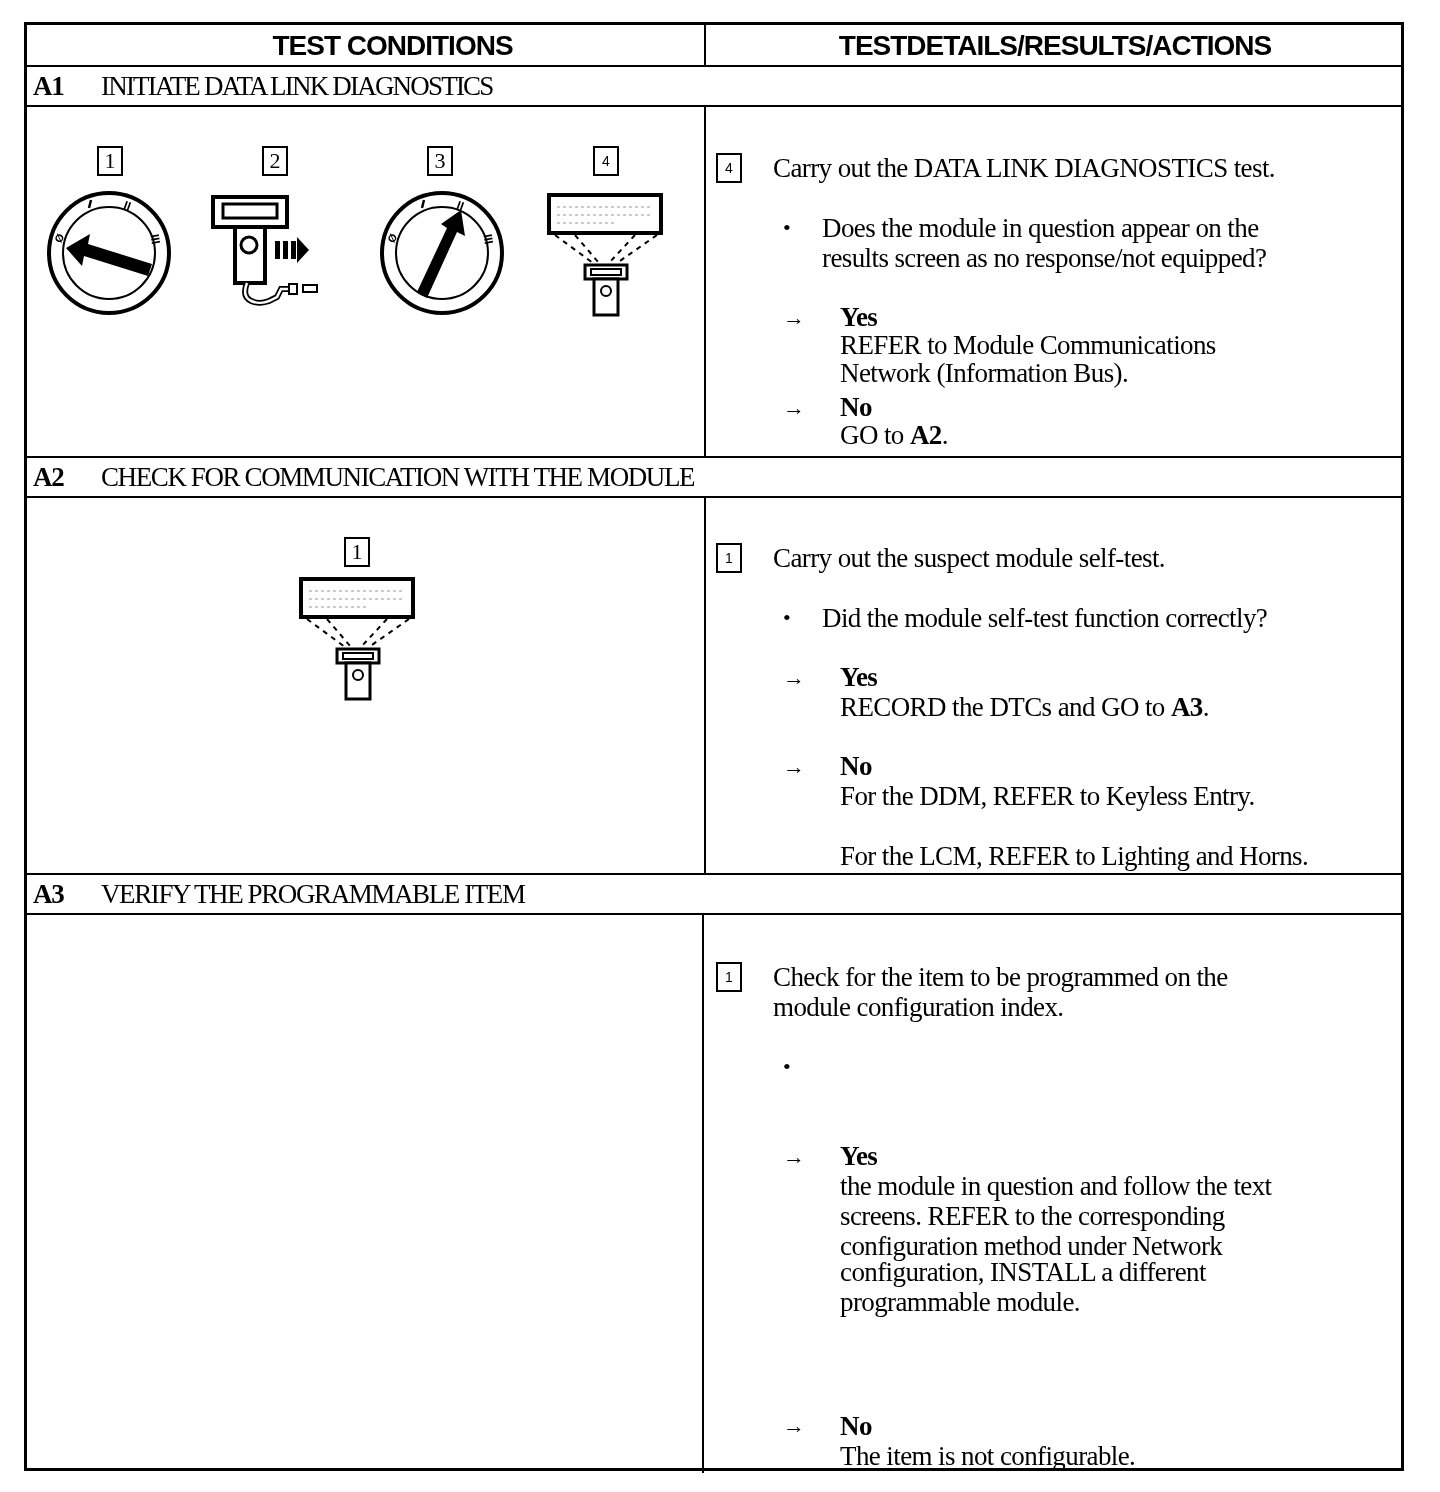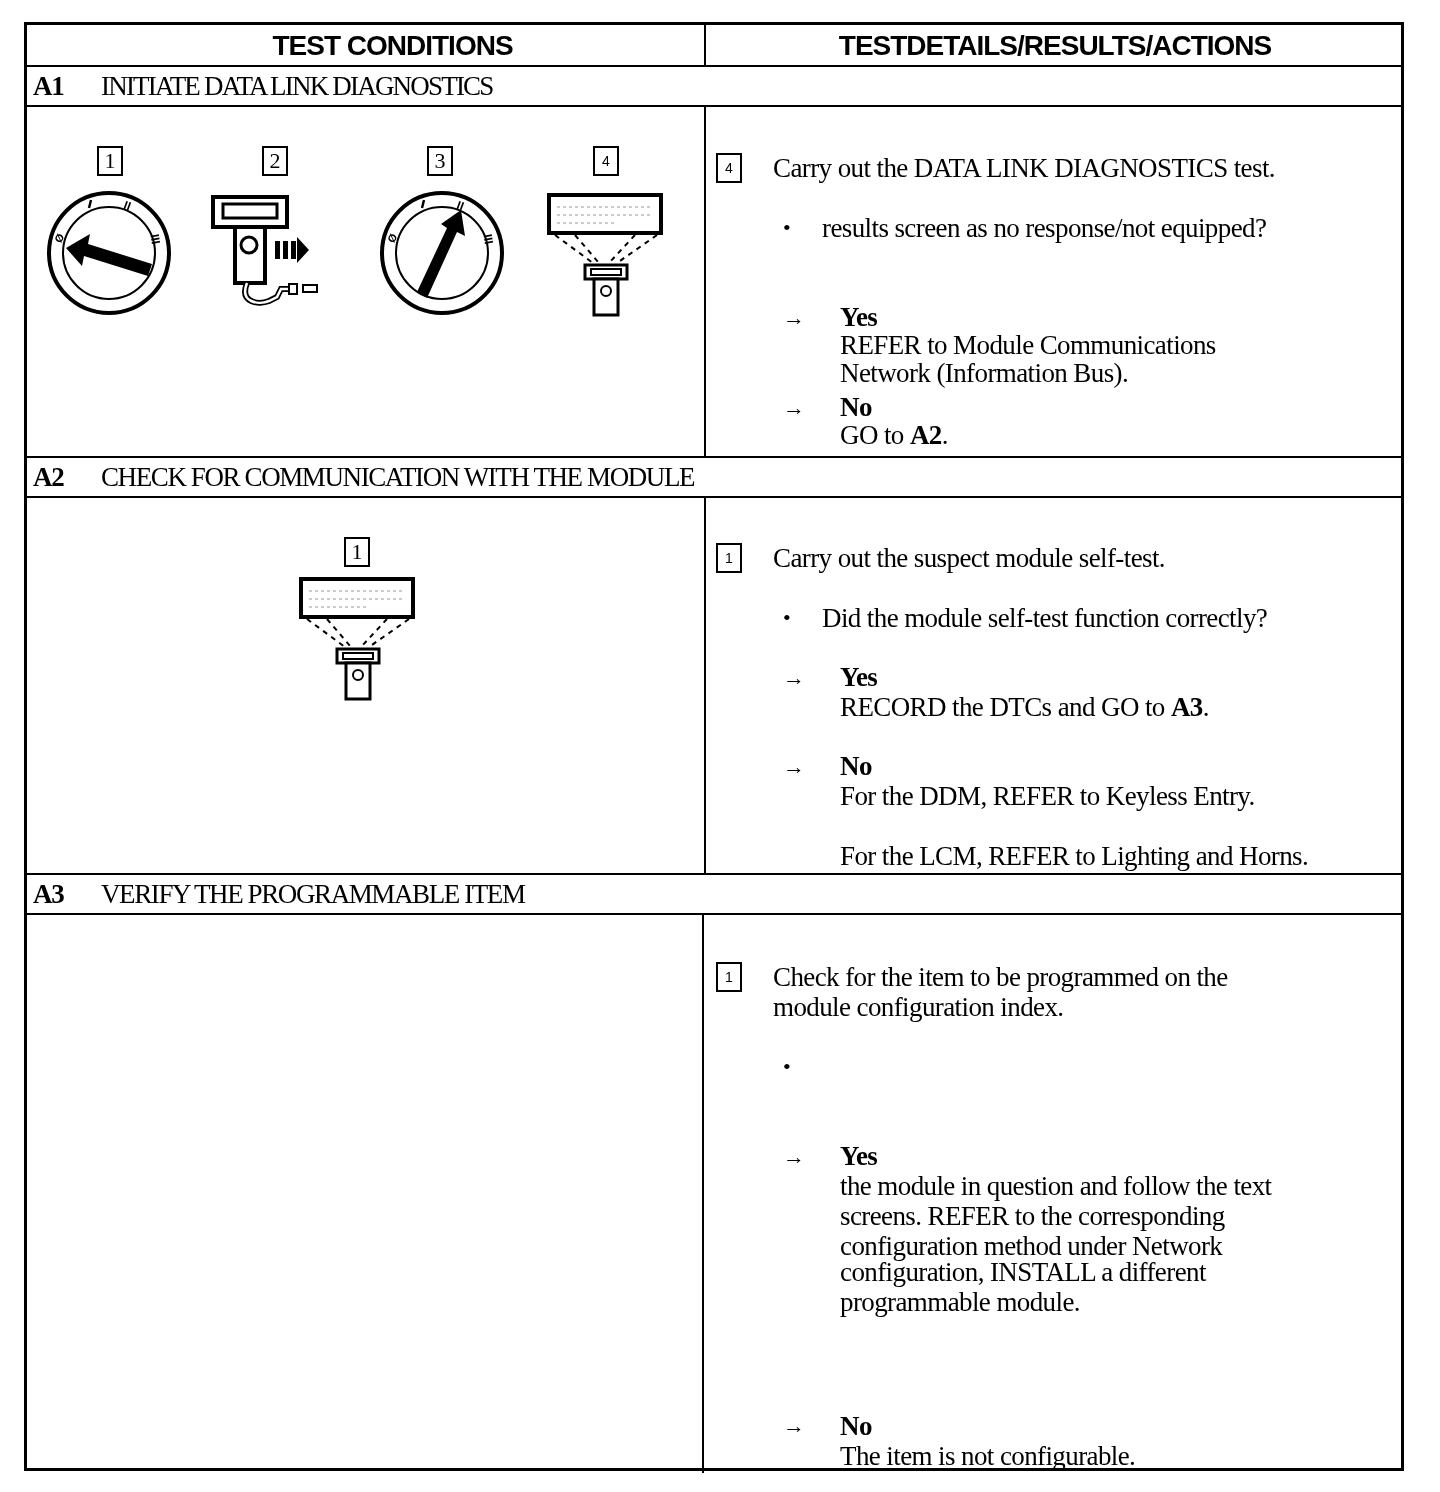--- a/index.html
+++ b/index.html
@@ -102,20 +102,21 @@
     <rect x="40" y="74" width="42" height="14" fill="#fff" stroke="#000" stroke-width="3"></rect>
     <rect x="46" y="78" width="30" height="6" fill="#fff" stroke="#000" stroke-width="2"></rect>
     <rect x="49" y="88" width="24" height="36" fill="#fff" stroke="#000" stroke-width="3"></rect>
     <circle cx="61" cy="100" r="5" fill="#fff" stroke="#000" stroke-width="2"></circle>
   </svg>
 
   <div class="step-box sm" style="left:689px; top:128px">4</div>
   <div class="txt" style="left:746px; top:128px">Carry out the DATA LINK DIAGNOSTICS test.</div>
   <div class="bullet" style="left:756px; top:190px">•</div>
   <div class="txt" style="left:795px; top:188px">
+    <div>Does the module in question appear on the</div>
     <div>results screen as no response/not equipped?</div>
   </div>
   <div class="arrow" style="left:756px; top:280px">→</div>
   <div class="txt" style="left:813px; top:278px; line-height:28px">
     <div class="yn">Yes</div>
     <div>REFER to Module Communications</div>
     <div>Network (Information Bus).</div>
   </div>
   <div class="arrow" style="left:756px; top:370px">→</div>
   <div class="txt" style="left:813px; top:368px; line-height:28px">

